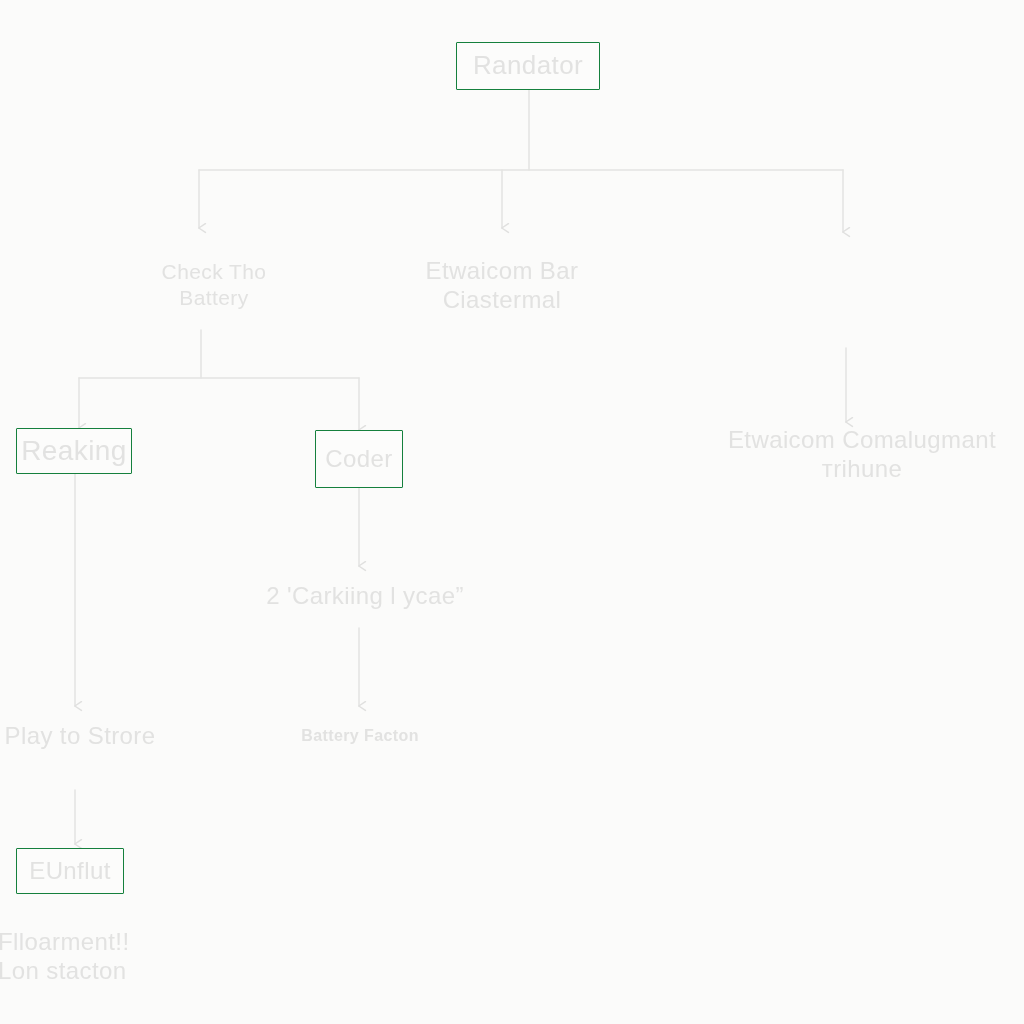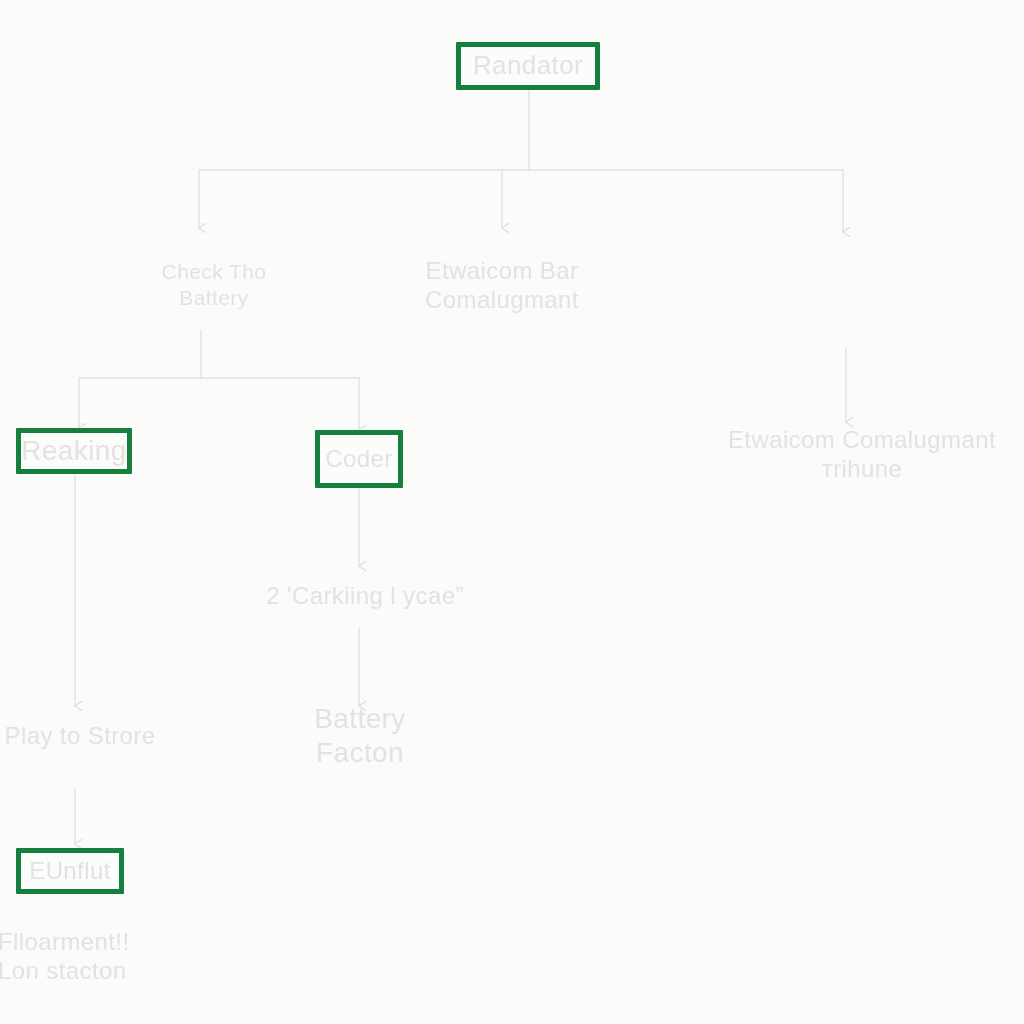--- a/index.html
+++ b/index.html
@@ -32,21 +32,21 @@
     box-sizing: border-box;
     display: flex;
     align-items: center;
     justify-content: center;
     text-align: center;
     line-height: 1.22;
     color: #e2e2e1;
     letter-spacing: 0.4px;
   }
   .node.boxed {
-    border: 5px solid #15803d;
+    border: 1px solid #15803d;
     background: #fcfcfb;
     border-radius: 1px;
   }
   .node.plain {
     background: transparent;
   }
   .node-label {
     display: block;
     white-space: pre-line;
     padding: 0 2px;
@@ -118,21 +118,21 @@
     <span class="node-label">Randator</span>
   </div>
 
   <div class="node plain" style="left:126px; top:246px; width:176px; height:78px; font-size:21px;">
     <span class="node-label">Check Tho
 Battery</span>
   </div>
 
   <div class="node plain" style="left:404px; top:246px; width:196px; height:78px; font-size:24px;">
     <span class="node-label">Etwaicom Bar
-Comalugmant</span>
+Ciastermal</span>
   </div>
 
 
   <div class="node boxed" style="left:16px; top:428px; width:116px; height:46px; font-size:28px;">
     <span class="node-label">Reaking</span>
   </div>
 
   <div class="node boxed" style="left:315px; top:430px; width:88px; height:58px; font-size:24px;">
     <span class="node-label">Coder</span>
   </div>
@@ -142,21 +142,21 @@
   </div>
 
   <div class="node plain" style="left:252px; top:576px; width:226px; height:40px; font-size:24px;">
     <span class="node-label">2 'Carkiing l ycae”</span>
   </div>
 
   <div class="node plain" style="left:-6px; top:716px; width:172px; height:40px; font-size:24px;">
     <span class="node-label">Play to Strore</span>
   </div>
 
-  <div class="node plain" style="left:270px; top:716px; width:180px; height:40px; font-size:28px;">
+  <div class="node plain" style="left:270px; top:716px; width:180px; height:40px; font-size:16px;font-weight:bold;">
     <span class="node-label">Battery Facton</span>
   </div>
 
   <div class="node boxed" style="left:16px; top:848px; width:108px; height:46px; font-size:24px;">
     <span class="node-label">EUnflut</span>
   </div>
 
   <div class="node plain" style="left:-4px; top:918px; width:174px; height:76px; font-size:24px; justify-content:flex-start;">
     <span class="node-label" style="text-align:left;">Flloarment!!
 Lon stacton</span>

